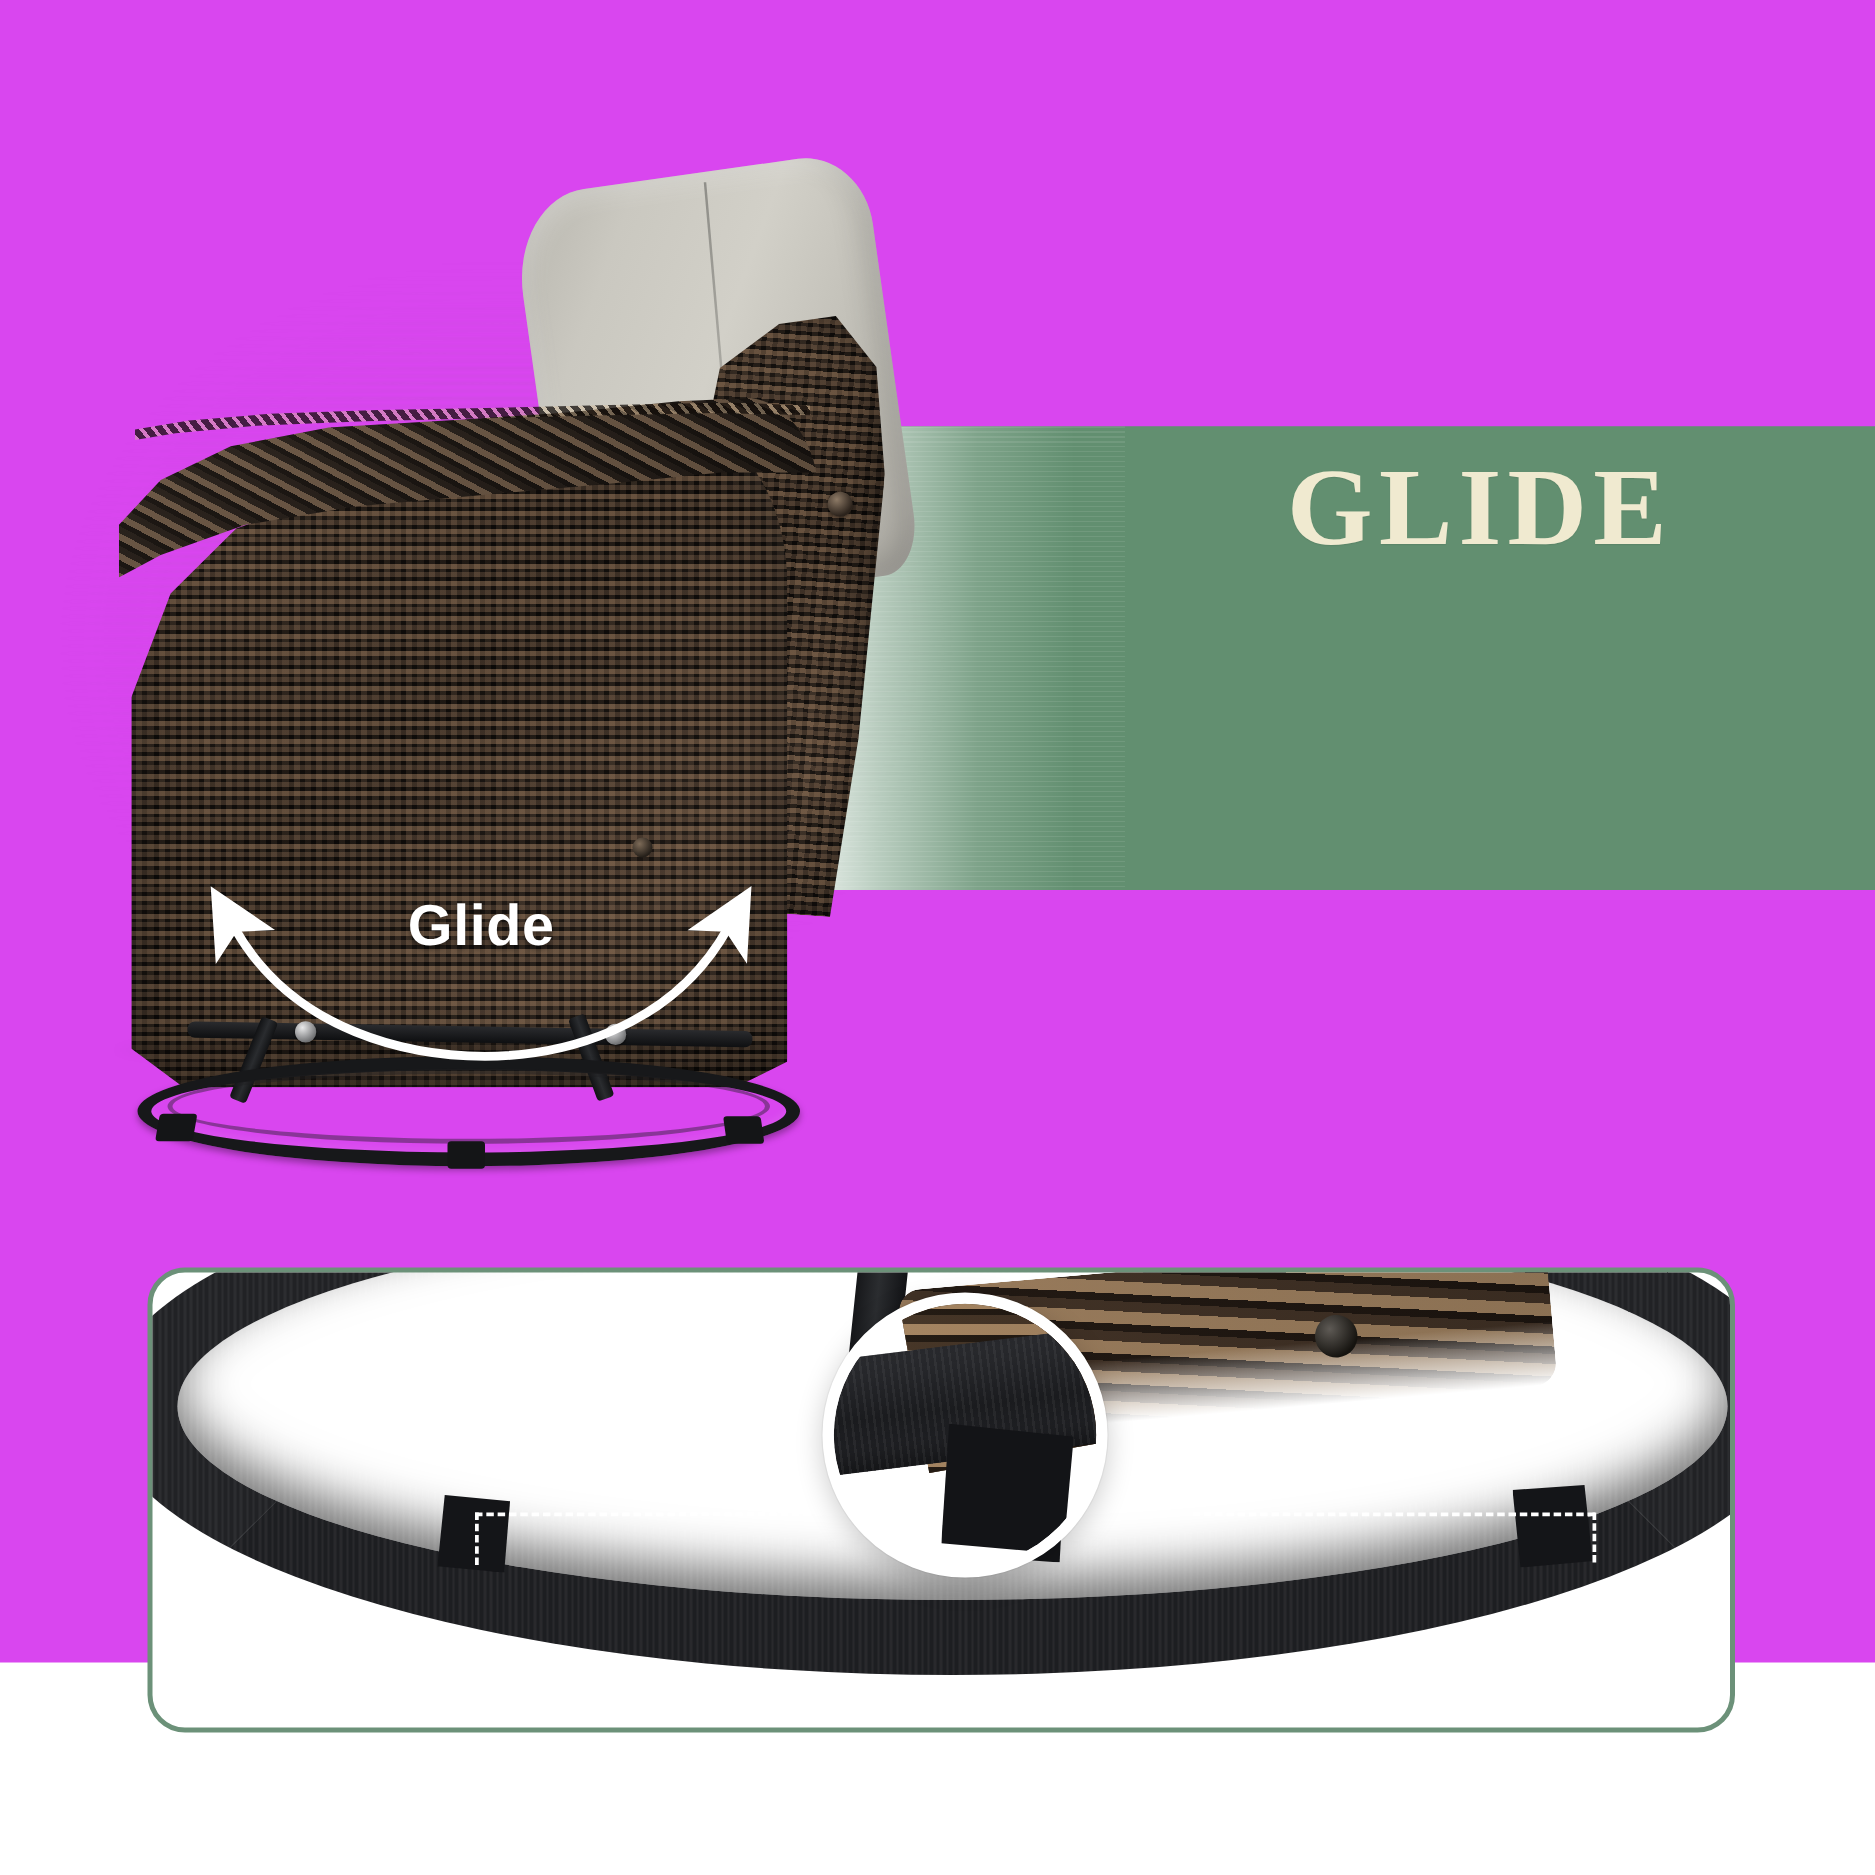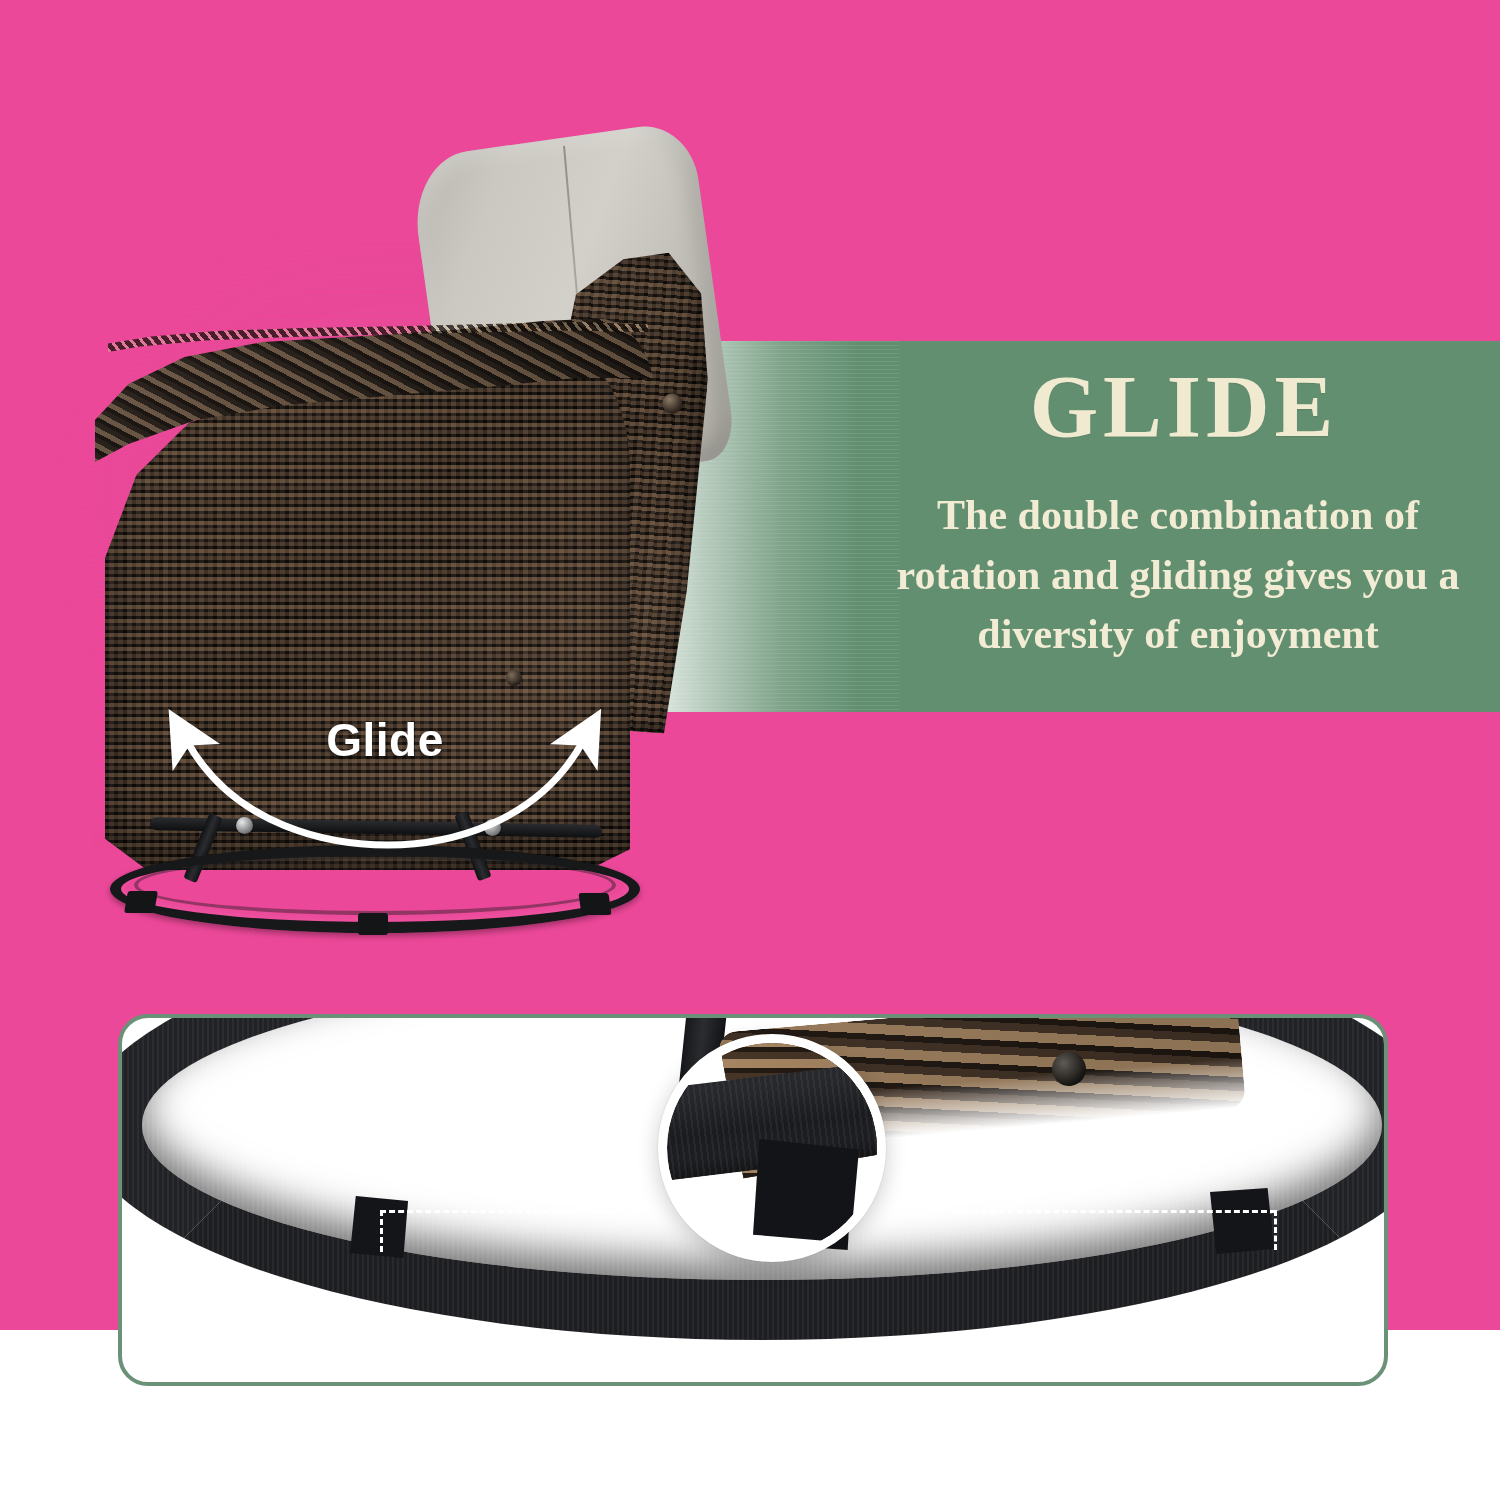--- a/index.html
+++ b/index.html
@@ -1,19 +1,19 @@
 <!DOCTYPE html>
 <html><head>
 <meta charset="utf-8">
 <style>
   * { margin:0; padding:0; box-sizing:border-box; }
   html,body { width:1500px; height:1500px; background:#ffffff; overflow:hidden; }
   body { font-family:"Liberation Serif", serif; position:relative; }
 
-  .stage { position:absolute; inset:0; width:1500px; height:1330px; background:#ec4899; }
+  .stage { position:absolute; inset:0; width:1500px; height:1330px; background:#d946ef; }
 
   
   .top-section { position:absolute; left:0; top:0; width:1500px; height:960px; }
 
   
   .green-banner {
     position:absolute; left:600px; top:341px; width:900px; height:371px;
     background:#628f70; overflow:hidden;
   }
   .green-banner .fade-left {
@@ -336,21 +336,20 @@
 
 <div class="stage">
 
   <div class="top-section">
 
     <div class="green-banner">
       <div class="streaks"></div>
       <div class="fade-left"></div>
       <div class="banner-text">
         <div class="glide-title">GLIDE</div>
-        <div class="glide-sub">The double combination of rotation and gliding gives you a diversity of enjoyment</div>
       </div>
     </div>
 
     <div class="chair-wrap">
       <div class="motion-blur"></div>
 
       <div class="cushion"></div>
       <div class="cushion-lower"></div>
 
       <div class="chair-back wicker">

